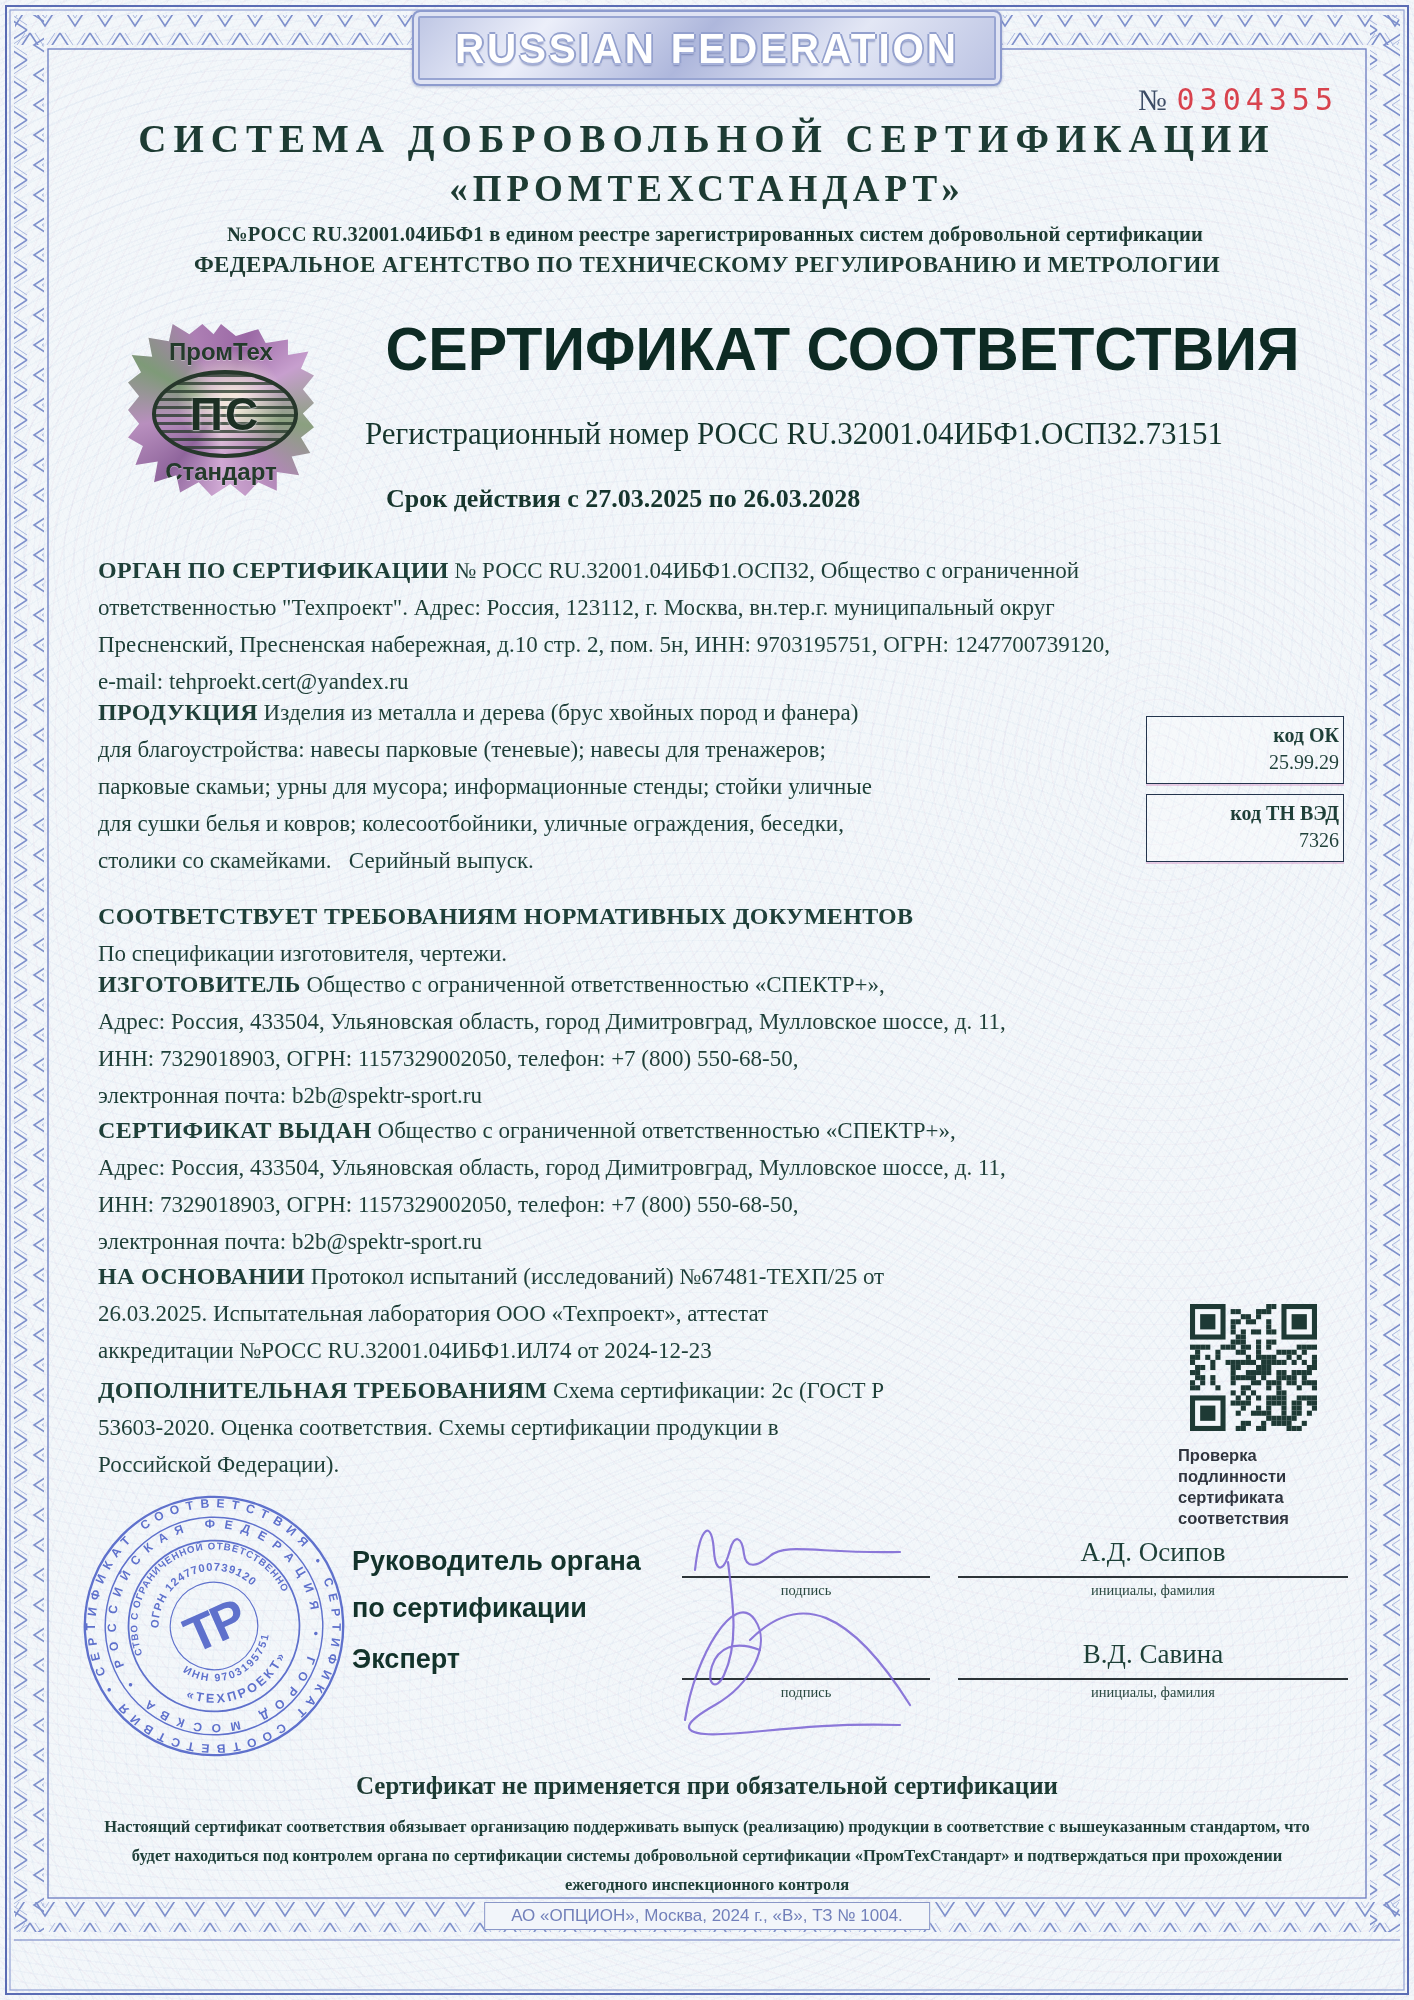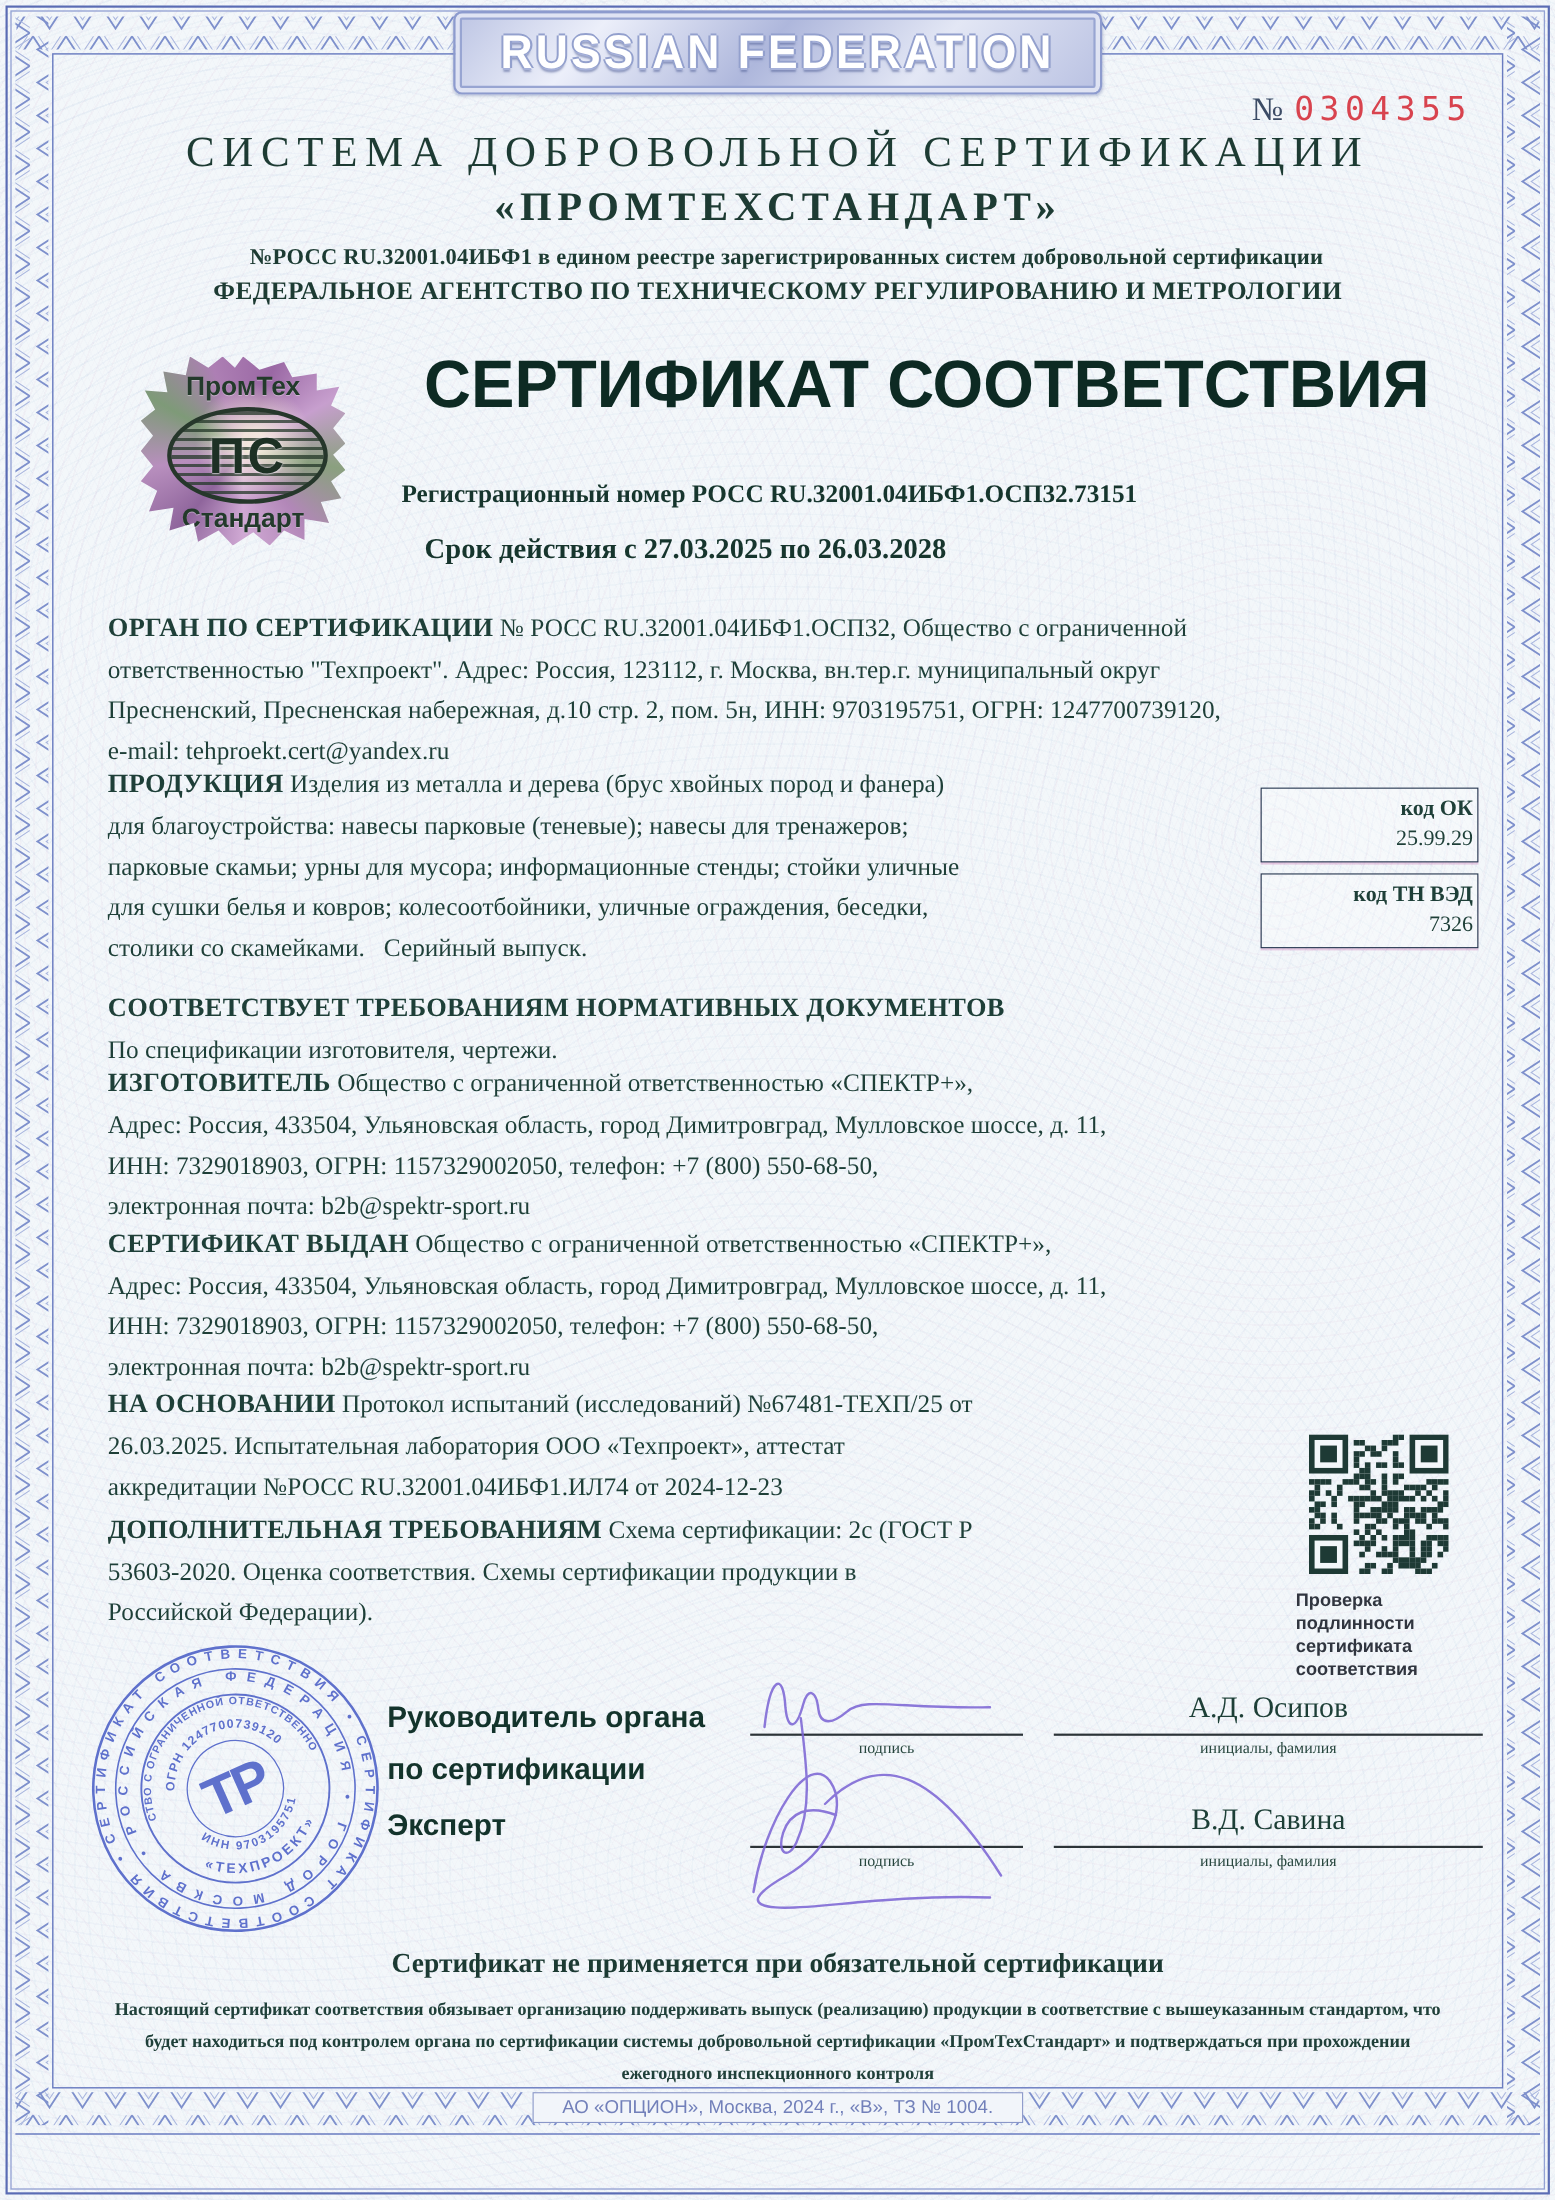--- a/index.html
+++ b/index.html
@@ -30,31 +30,31 @@
     font-family:"Liberation Sans",sans-serif;font-weight:800;font-size:43px;
     letter-spacing:3px;color:#ffffff;transform:scaleX(.94);white-space:nowrap;
     text-shadow:-2px 0 0 #93a0cd,2px 0 0 #93a0cd,0 -2px 0 #93a0cd,0 2px 0 #a6b1d9,0 3px 2px rgba(80,95,150,.55);
   }
   
   .cert-number{top:82px;right:76px;font-size:30px;color:#3c4c66;white-space:nowrap;}
   .cert-number .num{font-family:"DejaVu Sans Mono",monospace;color:#d8434e;letter-spacing:5px;margin-left:10px;}
 
   
   .head-block{top:116px;left:48px;width:1318px;text-align:center;color:#1d3b33;}
-  .sys1{font-weight:normal;font-size:39px;letter-spacing:7px;}
+  .sys1{font-weight:bold;font-size:39px;letter-spacing:7px;}
   .sys2{font-weight:bold;font-size:37px;letter-spacing:5px;margin-top:6px;}
   .reg-registry{font-weight:bold;font-size:20.5px;margin-top:13px;letter-spacing:.2px;margin-left:16px;}
   .agency{font-weight:bold;font-size:23px;margin-top:6px;letter-spacing:.4px;}
 
   .doc-title{
     top:314px;left:345px;width:995px;text-align:center;
     font-family:"Liberation Sans",sans-serif;font-weight:800;font-size:61px;
     color:#0d2a23;transform:scaleX(.97);letter-spacing:0;white-space:nowrap;
   }
-  .reg-line{top:416px;left:365px;font-weight:bold;font-size:23px;color:#16352d;margin-top:20px;}
+  .reg-line{top:416px;left:365px;font-weight:normal;font-size:31px;color:#16352d;}
   .validity-line{top:484px;left:365px;font-weight:bold;font-size:26px;color:#16352d;margin-left:21px;}
 
   
   .holo{
     top:324px;left:128px;width:186px;height:172px;z-index:2;position:absolute;
     background:
       radial-gradient(circle at 55% 45%, rgba(250,240,225,.9) 0 7%, rgba(250,240,225,0) 38%),
       conic-gradient(from 20deg,#9a68a4,#c79fce,#8aa07f,#b287b8,#d0a9d4,#8f659c,#b88fbe,#7e9a78,#ad7fb4,#9a68a4);
     clip-path:polygon(50% 0%,58% 7%,70% 3%,74% 11%,86% 9%,86% 18%,97% 16%,93% 26%,100% 30%,94% 38%,100% 46%,94% 52%,100% 60%,93% 66%,98% 75%,88% 77%,92% 88%,80% 86%,80% 97%,70% 92%,63% 100%,55% 93%,45% 100%,38% 92%,28% 98%,26% 88%,14% 92%,16% 80%,4% 82%,8% 71%,0% 66%,6% 58%,0% 50%,6% 42%,0% 34%,7% 28%,2% 18%,13% 19%,11% 8%,22% 10%,24% 0%,33% 6%,40% 0%,46% 6%);
   }

